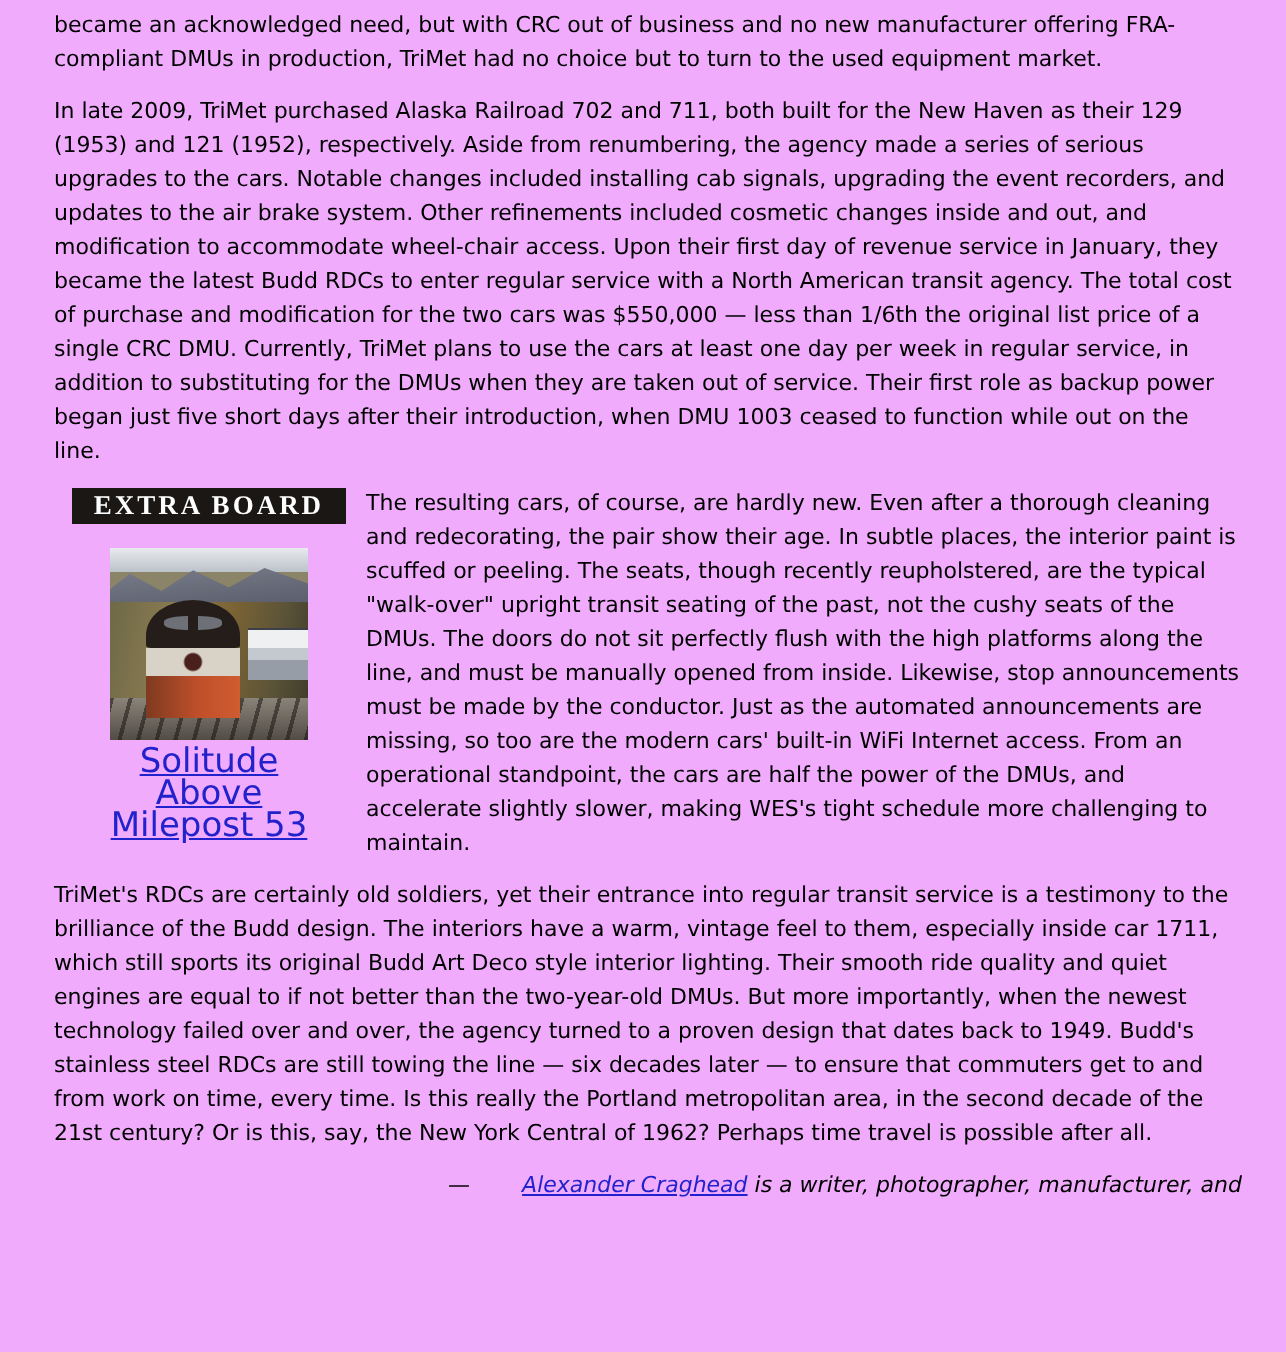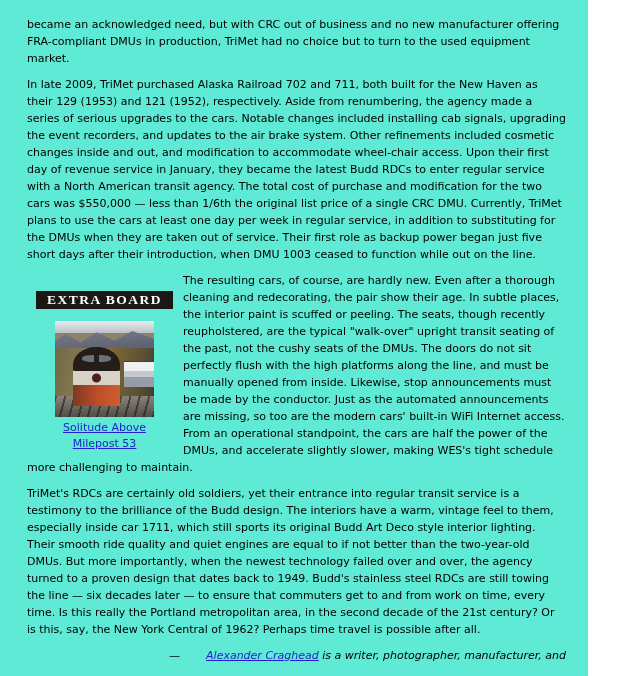--- a/index.html
+++ b/index.html
@@ -5,28 +5,28 @@
   html, body {
     margin: 0;
     padding: 0;
     width: 643px;
     height: 676px;
     overflow: hidden;
     background: #ffffff;
   }
   .page {
     box-sizing: border-box;
-    width: 588px;
+    width: 643px;
     height: 676px;
-    padding: 16px 22px 0 27px;
+    padding: 4px 22px 0 27px;
     font-family: "DejaVu Sans", sans-serif;
     font-size: 11px;
     line-height: 17px;
     color: #000000;
-    background: #5eead4;
+    background: #f0abfc;
   }
   .page p { margin: 0 0 9px 0; }
   a { color: #2222cc; text-decoration: underline; cursor: pointer; }
 
   
   .p3-block { overflow: visible; }
   .p3-block::after { content: ""; display: block; clear: both; }
   .sidebar {
     float: left;
     width: 137px;
@@ -36,21 +36,20 @@
   .sidebar-header {
     height: 18px;
     line-height: 18px;
     background: #1a1715;
     color: #ffffff;
     font-family: "Liberation Serif", serif;
     font-weight: bold;
     font-size: 13.5px;
     letter-spacing: 1.5px;
     text-align: center;
-    margin-top: 18px;
   }
   .photo {
     position: relative;
     width: 99px;
     height: 96px;
     margin: 12px auto 3px auto;
     overflow: hidden;
     background: #8b8468;
   }
   .photo div { position: absolute; }
@@ -76,21 +75,21 @@
                     background: linear-gradient(90deg, #6d7076 0 42%, #241d1a 42% 58%, #6d7076 58% 100%);
                     border-radius: 40%; }
   .ph-nose-white  { top: 40%; left: 0; width: 100%; height: 24%;
                     background:
                       radial-gradient(circle at 50% 50%, #4a201c 0 4px, rgba(0,0,0,0) 5px),
                       #d9d3c7; }
   .ph-nose-orange { top: 64%; left: 0; width: 100%; height: 36%;
                     background: linear-gradient(90deg, #7e3a20, #bf4f2a 55%, #d05c30); }
   .caption {
     display: block;
-    font-size: 11px;
+    font-size: 17px;
     line-height: 16px;
     padding: 0 8px;
   }
 
   
   .attribution {
     margin-top: 14px;
     text-align: right;
     white-space: nowrap;
     font-style: italic;

